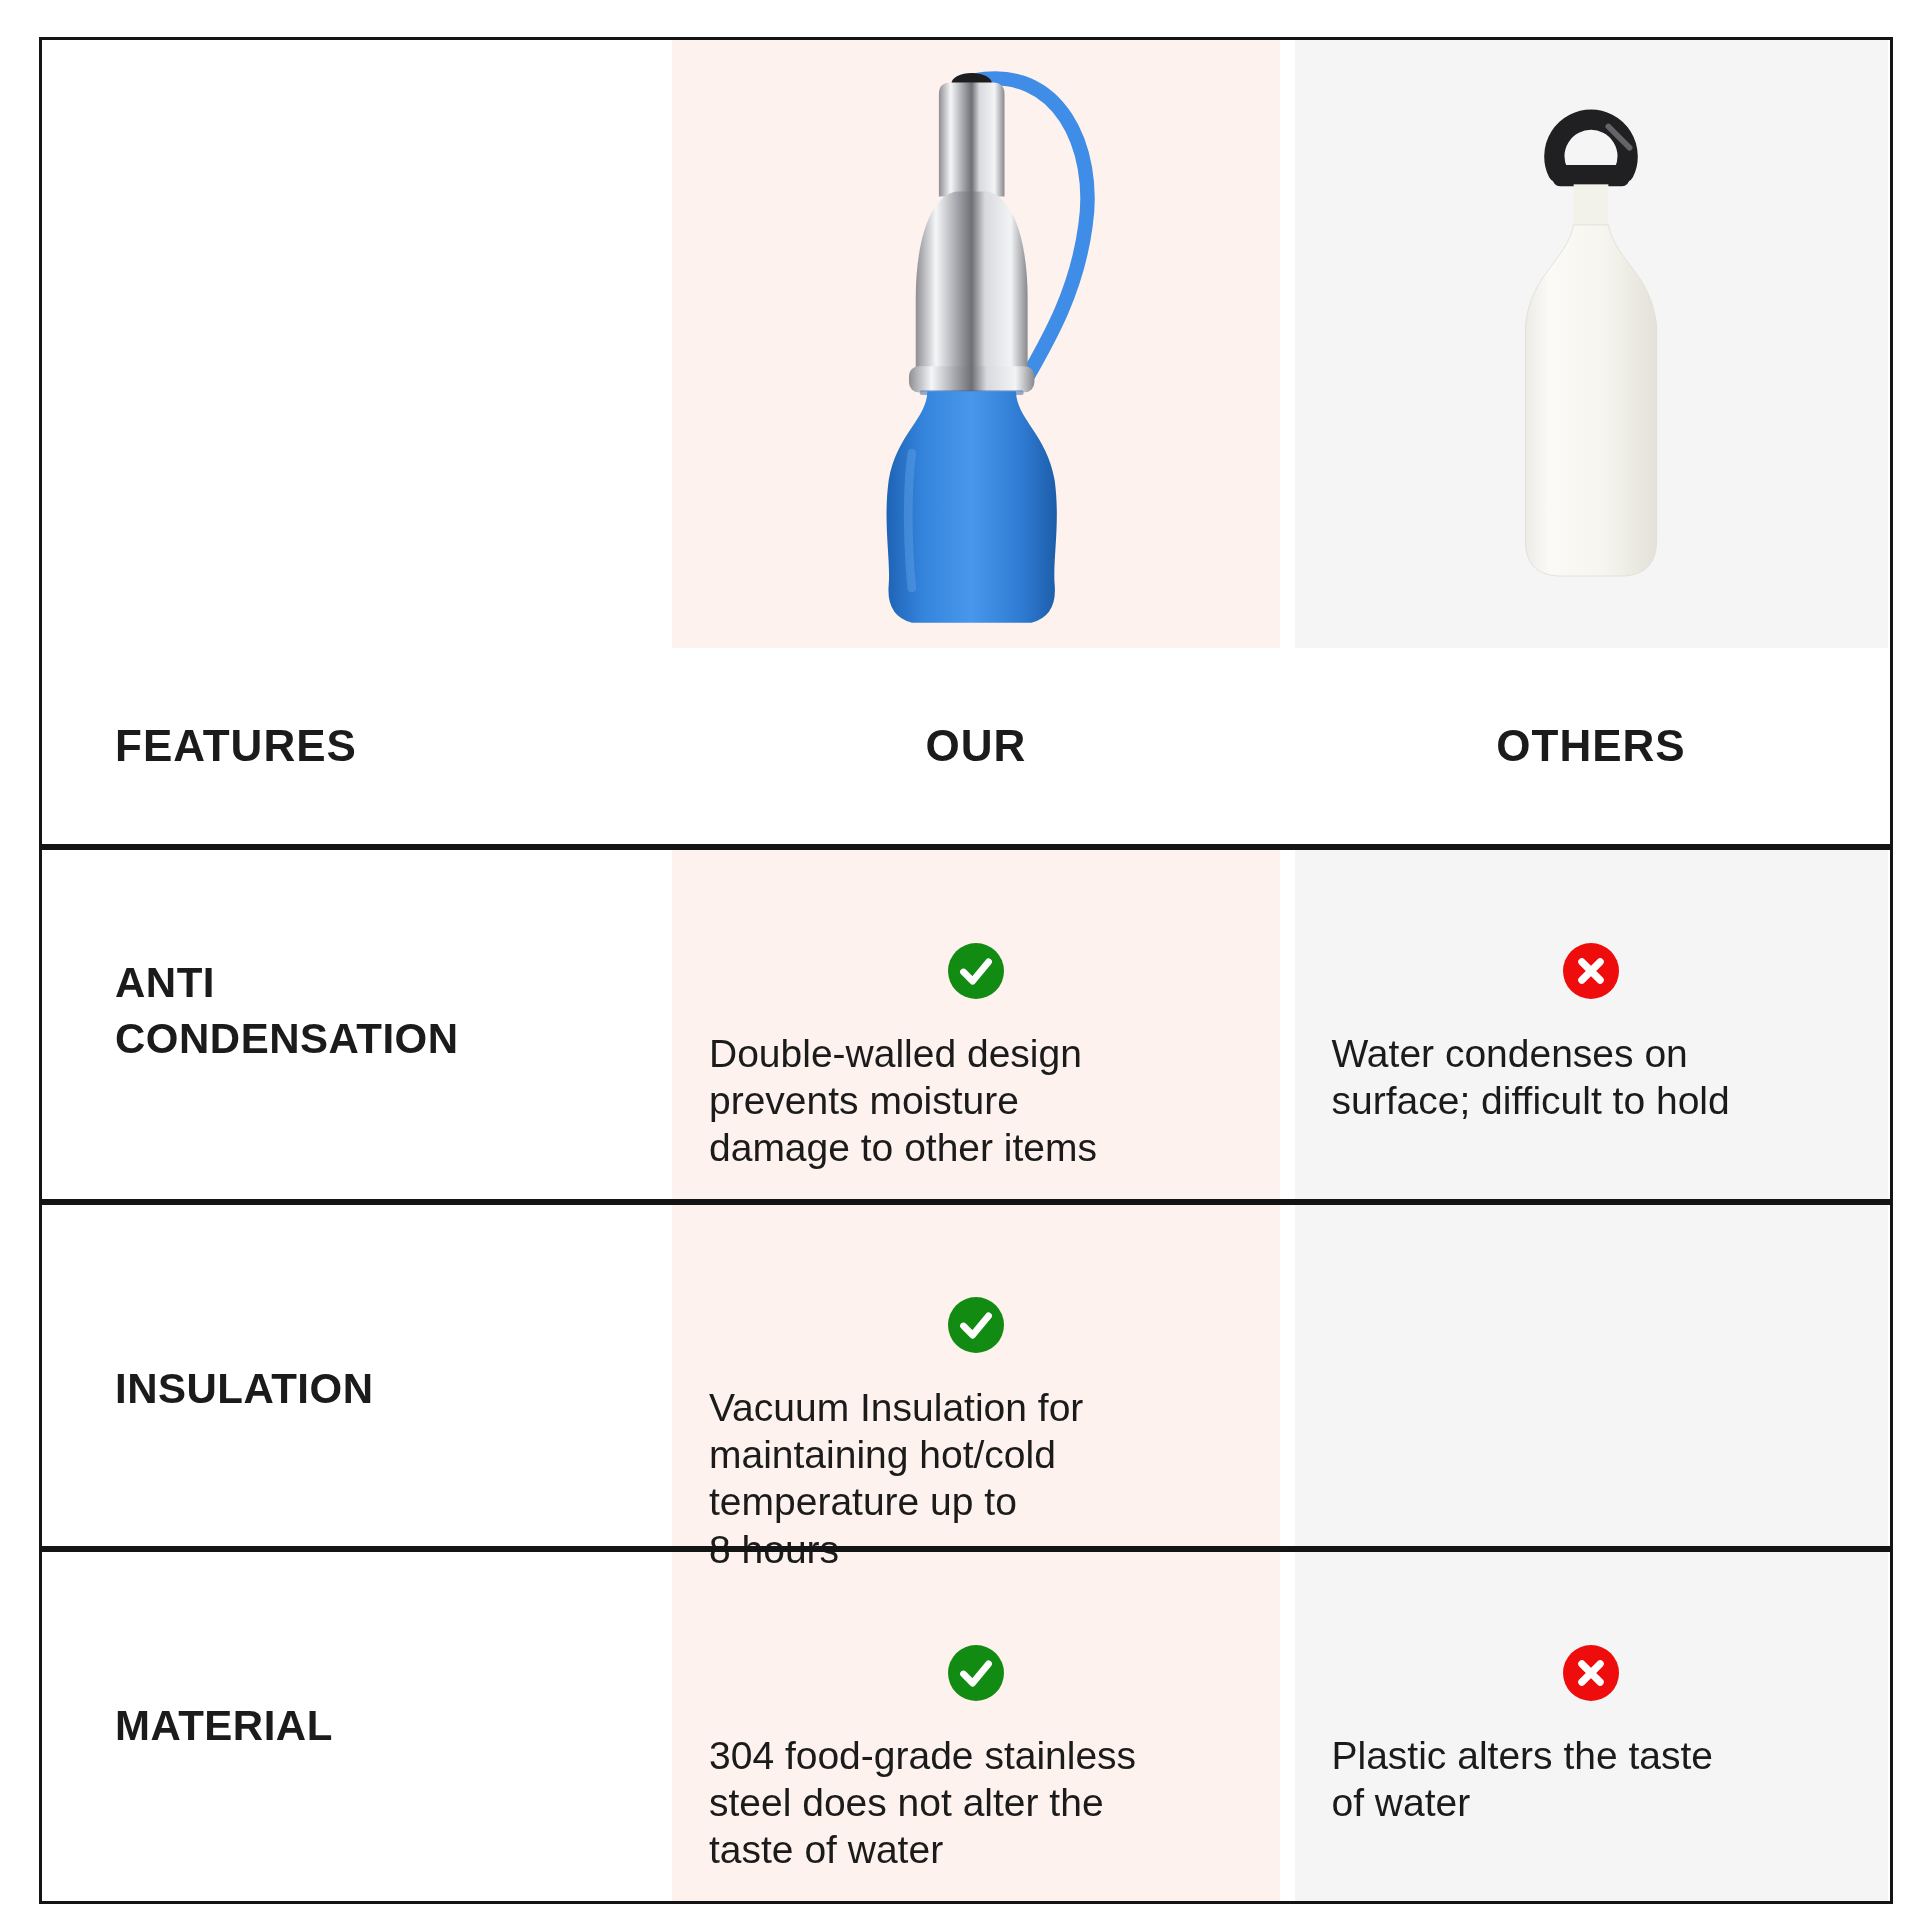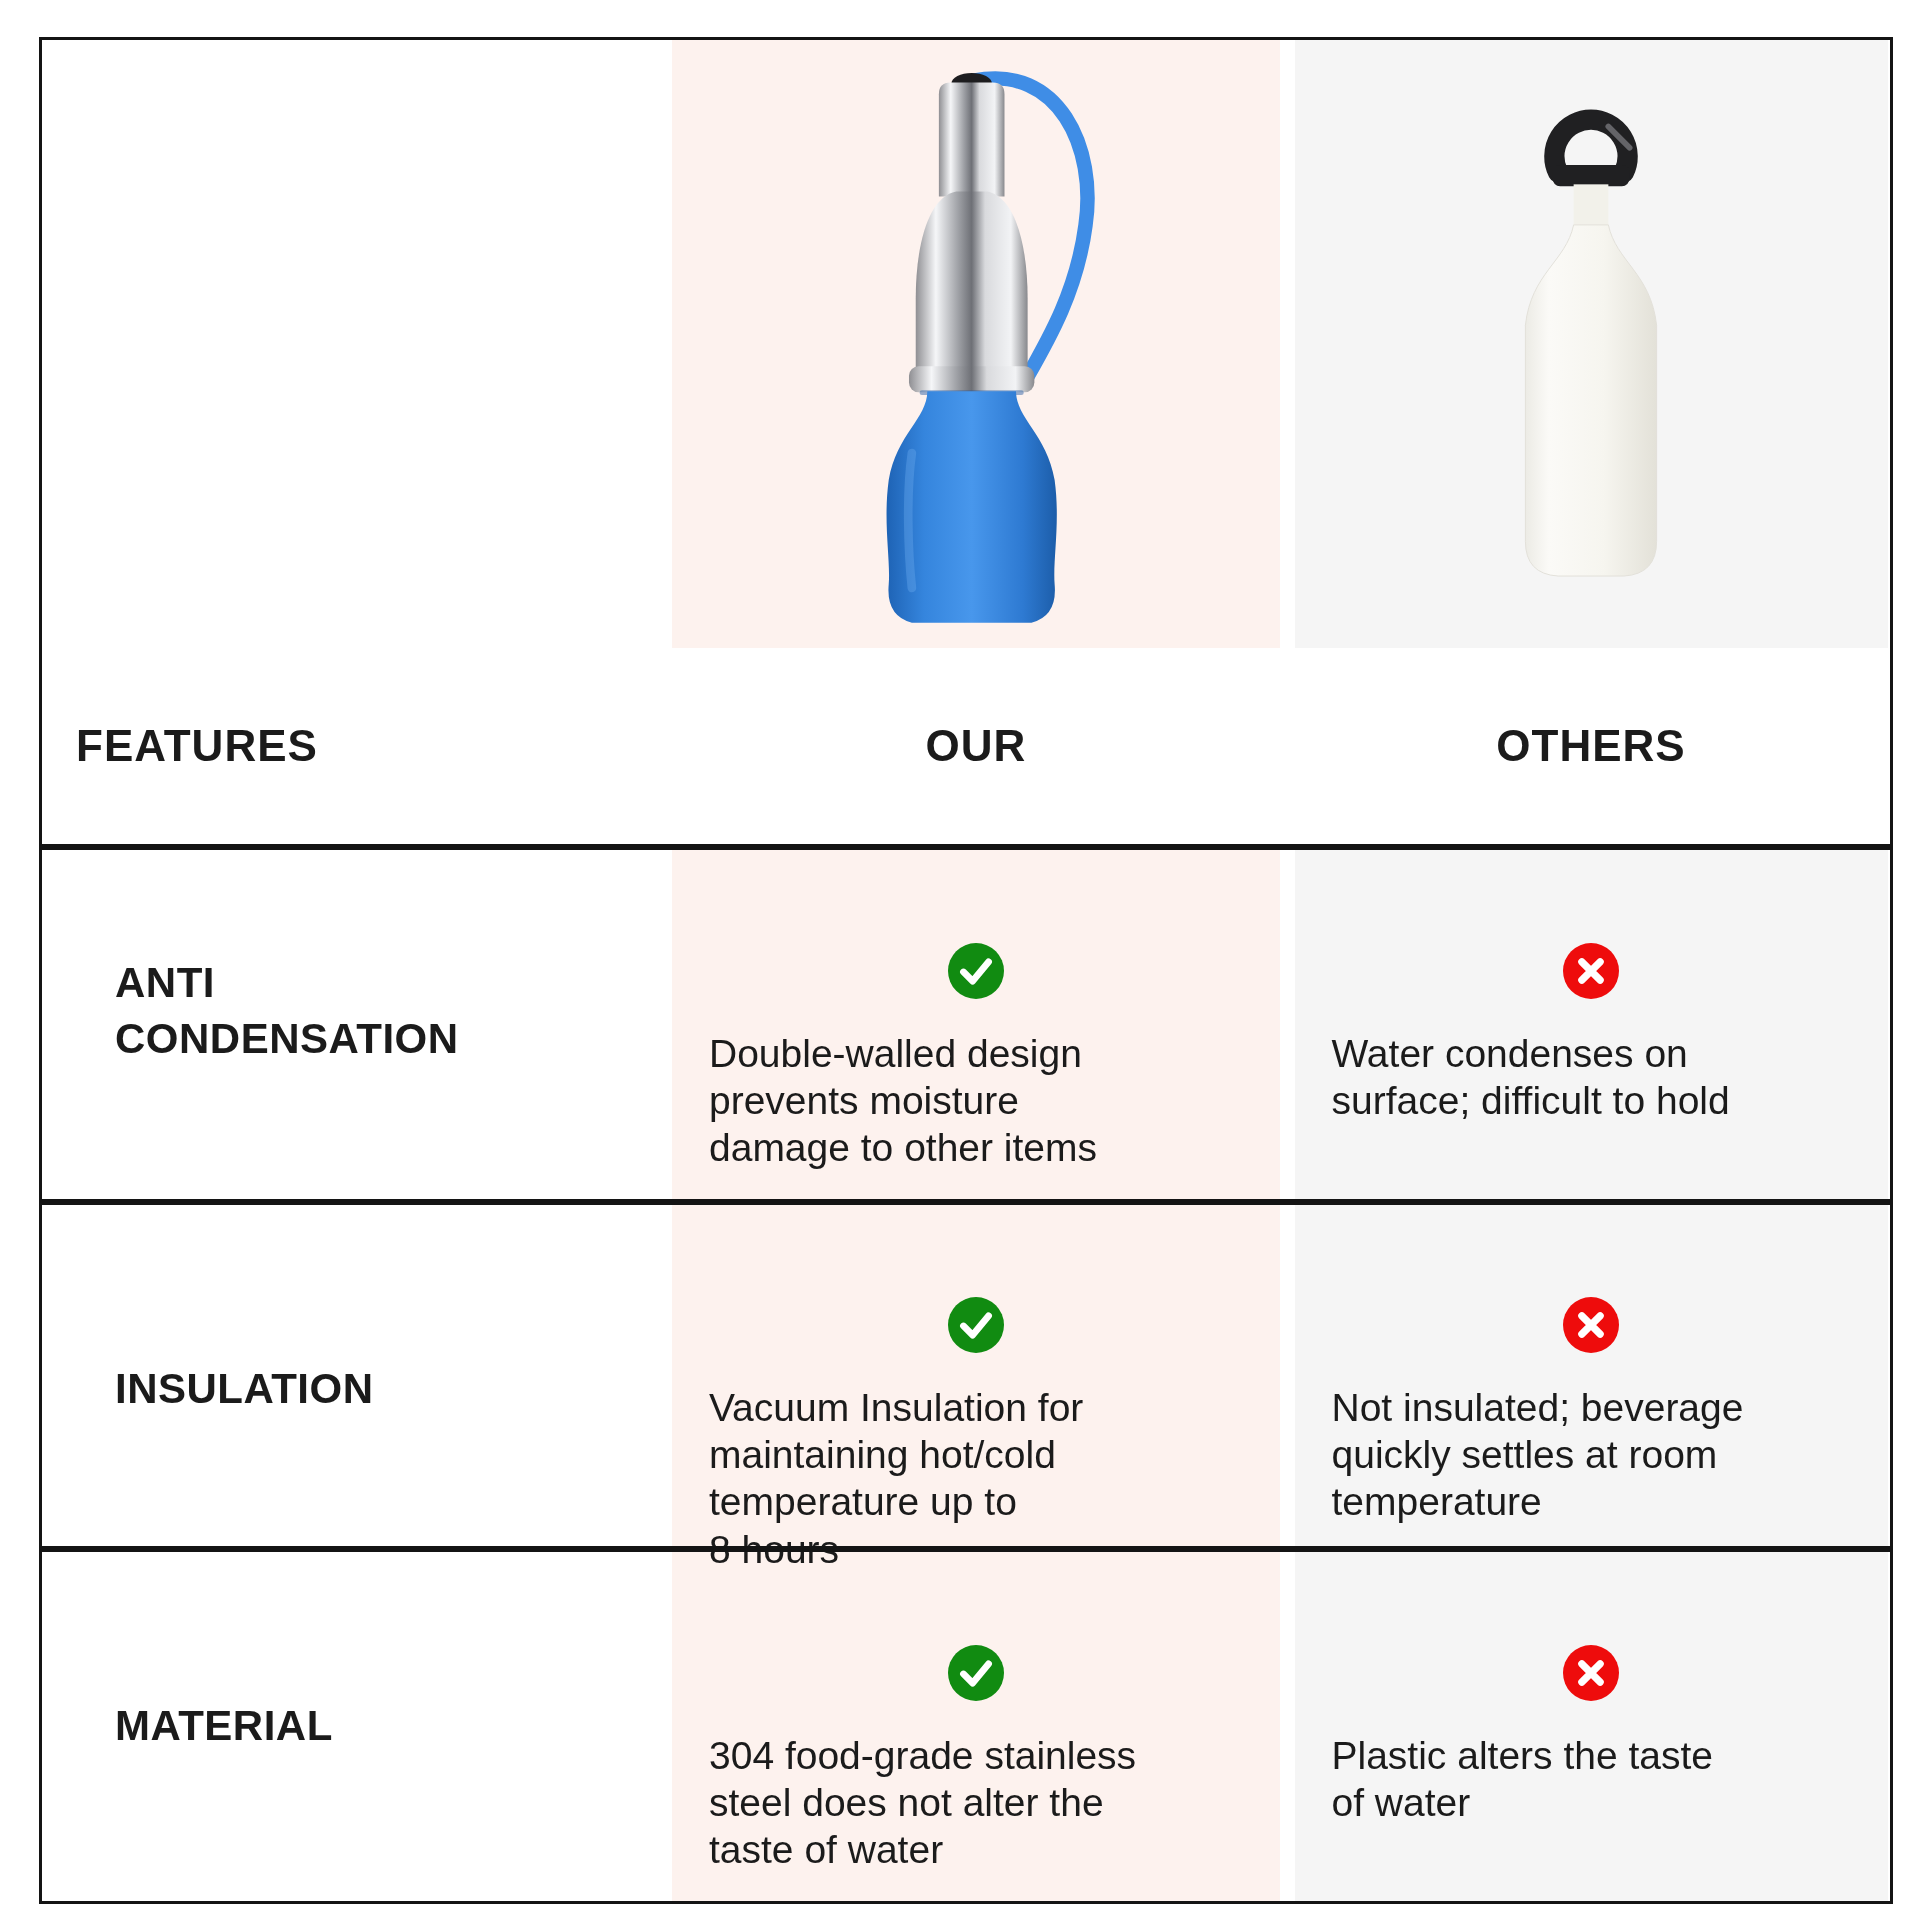--- a/index.html
+++ b/index.html
@@ -33,21 +33,21 @@
   .divider.d3{top:1506px;}
   .band{position:absolute;left:0;right:0;display:grid;grid-template-columns:630px 608px 14.5px 593px;}
   .band-images{top:0;height:608px;}
   .band-header{top:608px;height:196px;}
   .band-r1{top:810px;height:252px;}
   .band-r2{top:1164px;height:342px;}
   .band-r3{top:1512px;height:348px;}
   .cell{position:relative;box-sizing:border-box;}
   .img-cell{display:flex;align-items:center;justify-content:center;}
   .hdr{display:flex;align-items:center;font-weight:700;font-size:44px;letter-spacing:1px;}
-  .hdr.left{padding-left:34px;}
+  .hdr.left{padding-left:73px;}
   .hdr.center{justify-content:center;}
   .feature-label{
     display:flex;align-items:center;padding-left:73px;
     font-weight:700;font-size:42px;line-height:1.32;letter-spacing:0.5px;
     white-space:pre-line;
   }
   .value-cell{
     display:flex;flex-direction:column;align-items:center;
     padding-top:54px;box-sizing:border-box;margin-top:39px;
   }
@@ -162,29 +162,20 @@
           <svg class="badge" viewBox="0 0 58 58">
             <circle cx="29" cy="29" r="29" fill="var(--check-green)"></circle>
             <path d="M16,30 L25.5,39.5 L42,19.5" fill="none" stroke="#ffffff" stroke-width="7" stroke-linecap="round" stroke-linejoin="round"></path>
           </svg>
           <div class="value-text">Vacuum Insulation for
 maintaining hot/cold
 temperature up to
 8 hours</div>
         </div>
         <div class="cell"></div>
-        <div class="cell value-cell">
-          <svg class="badge" viewBox="0 0 58 58">
-            <circle cx="29" cy="29" r="29" fill="var(--cross-red)"></circle>
-            <path d="M19.5,19.5 L38.5,38.5 M38.5,19.5 L19.5,38.5" fill="none" stroke="#ffffff" stroke-width="7.5" stroke-linecap="round"></path>
-          </svg>
-          <div class="value-text">Not insulated; beverage
-quickly settles at room
-temperature</div>
-        </div>
       </div>
 
       <div class="divider d3"></div>
 
       <div class="band band-r3">
         <div class="cell feature-label">MATERIAL</div>
         <div class="cell value-cell">
           <svg class="badge" viewBox="0 0 58 58">
             <circle cx="29" cy="29" r="29" fill="var(--check-green)"></circle>
             <path d="M16,30 L25.5,39.5 L42,19.5" fill="none" stroke="#ffffff" stroke-width="7" stroke-linecap="round" stroke-linejoin="round"></path>

